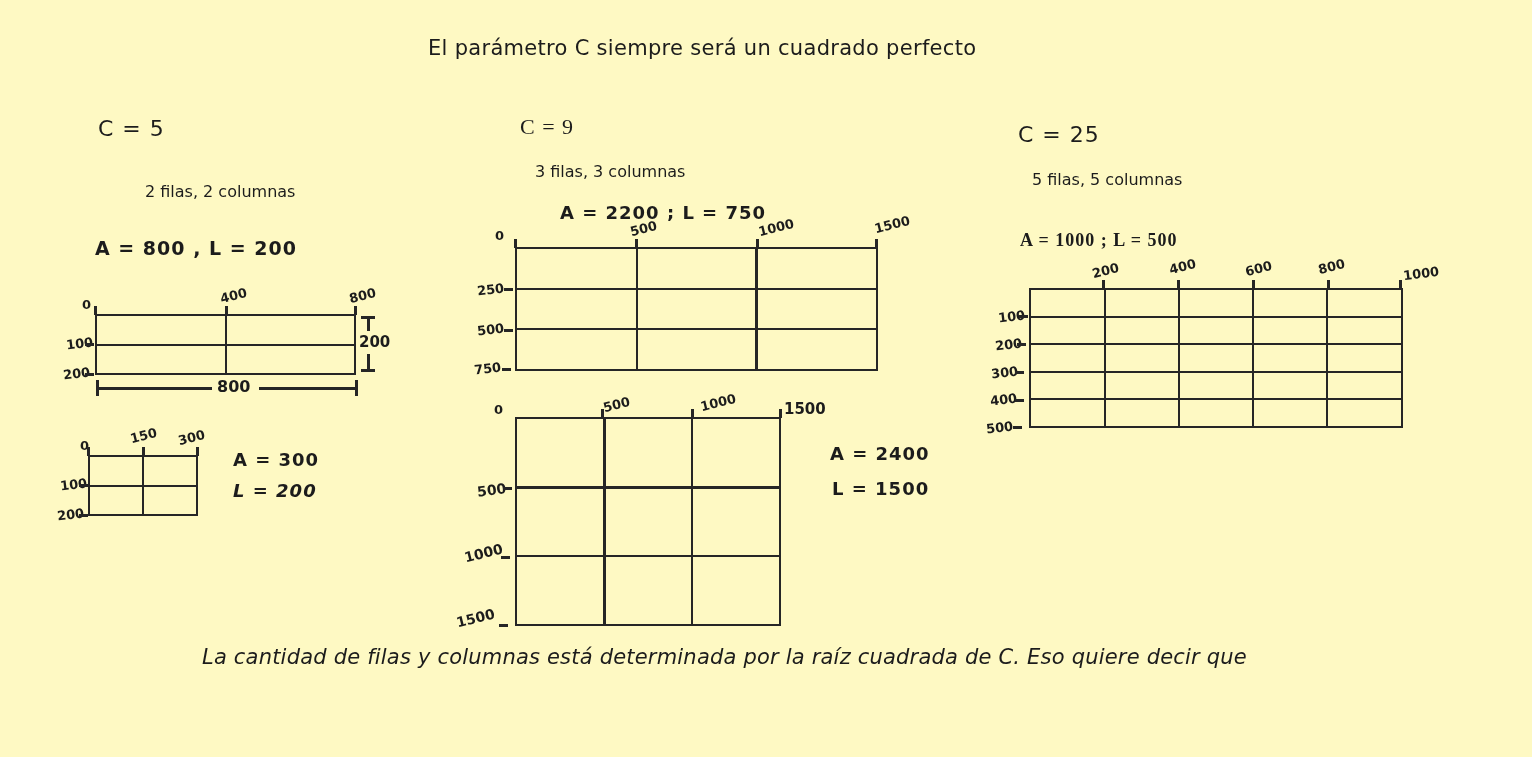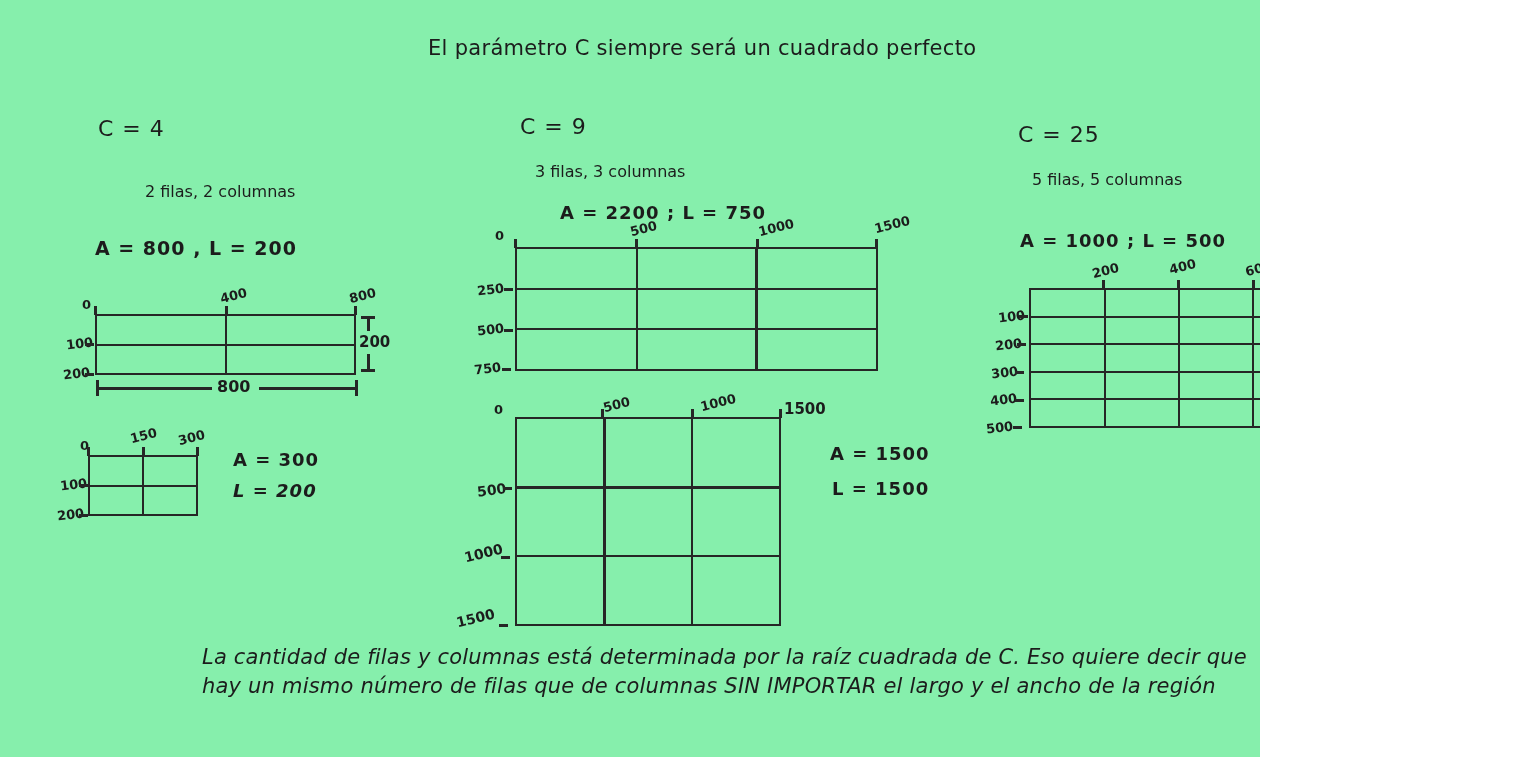--- a/index.html
+++ b/index.html
@@ -1,16 +1,16 @@
 <!DOCTYPE html>
 <html><head>
 <meta charset="utf-8">
 <style>
   html,body{margin:0;padding:0;background:#ffffff;}
-  .canvas{position:relative;width:1260px;height:757px;background:#86efac;overflow:hidden;
+  .canvas{position:relative;width:1532px;height:757px;background:#fef9c3;overflow:hidden;
           font-family:"DejaVu Sans",sans-serif;color:#1c1c1c;}
   .t{position:absolute;white-space:nowrap;color:#1c1c1c;}
   .title{font-size:21px;letter-spacing:.3px;}
   .heading{font-size:22px;letter-spacing:1px;}
   .sub{font-size:16px;}
   .param{font-size:18px;font-weight:bold;letter-spacing:1px;}
   .dimlab{font-size:15px;font-weight:bold;}
   .tick{font-size:13px;font-weight:bold;}
   .rot{transform:rotate(-14deg);}
   .rot2{transform:rotate(-7deg);}
@@ -27,21 +27,21 @@
   .tmh{width:9px;height:2.5px;}
   .seg{position:absolute;background:#262626;}
 </style>
 </head>
 <body>
 
 <div class="canvas">
 
   <div class="t title" style="left:428px;top:36px;">El parámetro C siempre será un cuadrado perfecto</div>
 
-  <div class="t heading" style="left:98px;top:116px;">C = 4</div>
+  <div class="t heading" style="left:98px;top:116px;">C = 5</div>
   <div class="t sub" style="left:145px;top:163px;margin-top:19px;">2 filas, 2 columnas</div>
   <div class="t param" style="left:95px;top:237px;font-size:19px;">A = 800 ,   L = 200</div>
 
   <div class="gridbox" style="left:95px;top:314px;width:261px;height:61px;">
     <div class="vl" style="left:calc(50% - 1px);"></div>
     <div class="hl" style="top:calc(50% - 1px);"></div>
   </div>
   <div class="t tick" style="left:82px;top:297px;">0</div>
   <div class="t tick rot" style="left:220px;top:288px;">400</div>
   <div class="t tick rot" style="left:349px;top:288px;">800</div>
@@ -75,21 +75,21 @@
   <div class="tm tmv" style="left:87px;top:447px;"></div>
   <div class="tm tmv" style="left:142px;top:447px;"></div>
   <div class="tm tmv" style="left:196px;top:447px;"></div>
   <div class="t tick rot2" style="left:60px;top:477px;">100</div>
   <div class="t tick rot2" style="left:57px;top:507px;">200</div>
   <div class="tm tmh" style="left:79px;top:484px;"></div>
   <div class="tm tmh" style="left:79px;top:514px;"></div>
   <div class="t param" style="left:233px;top:449px;">A = 300</div>
   <div class="t param" style="left:233px;top:480px;font-style:italic;">L = 200</div>
 
-  <div class="t heading" style="left:520px;top:114px;">C = 9</div>
+  <div class="t heading" style="left:520px;top:114px;font-family:Liberation Serif, serif;">C = 9</div>
   <div class="t sub" style="left:535px;top:162px;">3 filas, 3 columnas</div>
   <div class="t param" style="left:560px;top:202px;">A = 2200 ;   L = 750</div>
 
   <div class="gridbox gb3" style="left:515px;top:247px;width:363px;height:124px;">
     <div class="vl" style="left:calc(33.33% - 1px);"></div>
     <div class="vl" style="left:calc(66.66% - 1px);"></div>
     <div class="hl" style="top:calc(33.33% - 1px);"></div>
     <div class="hl" style="top:calc(66.66% - 1px);"></div>
   </div>
   <div class="t tick" style="left:495px;top:228px;">0</div>
@@ -119,26 +119,26 @@
   <div class="t tick" style="left:784px;top:400px;font-size:15px;">1500</div>
   <div class="tm tmv" style="left:601px;top:409px;"></div>
   <div class="tm tmv" style="left:691px;top:409px;"></div>
   <div class="tm tmv" style="left:779px;top:409px;"></div>
   <div class="t tick rot2" style="left:477px;top:482px;font-size:14px;">500</div>
   <div class="t tick rot" style="left:464px;top:545px;font-size:14px;">1000</div>
   <div class="t tick rot" style="left:456px;top:610px;font-size:14px;">1500</div>
   <div class="tm tmh" style="left:503px;top:487px;"></div>
   <div class="tm tmh" style="left:501px;top:556px;"></div>
   <div class="tm tmh" style="left:499px;top:624px;"></div>
-  <div class="t param" style="left:830px;top:443px;">A = 1500</div>
+  <div class="t param" style="left:830px;top:443px;">A = 2400</div>
   <div class="t param" style="left:832px;top:478px;">L = 1500</div>
 
   <div class="t heading" style="left:1018px;top:122px;">C = 25</div>
   <div class="t sub" style="left:1032px;top:170px;">5 filas, 5 columnas</div>
-  <div class="t param" style="left:1020px;top:230px;">A = 1000  ;   L = 500</div>
+  <div class="t param" style="left:1020px;top:230px;font-family:Liberation Serif, serif;">A = 1000  ;   L = 500</div>
 
   <div class="gridbox" style="left:1029px;top:288px;width:374px;height:140px;">
     <div class="vl" style="left:calc(20% - 1px);"></div>
     <div class="vl" style="left:calc(40% - 1px);"></div>
     <div class="vl" style="left:calc(60% - 1px);"></div>
     <div class="vl" style="left:calc(80% - 1px);"></div>
     <div class="hl" style="top:calc(20% - 1px);"></div>
     <div class="hl" style="top:calc(40% - 1px);"></div>
     <div class="hl" style="top:calc(60% - 1px);"></div>
     <div class="hl" style="top:calc(80% - 1px);"></div>
@@ -158,15 +158,14 @@
   <div class="t tick rot2" style="left:991px;top:365px;">300</div>
   <div class="t tick rot2" style="left:990px;top:392px;">400</div>
   <div class="t tick rot2" style="left:986px;top:420px;">500</div>
   <div class="tm tmh" style="left:1019px;top:315px;"></div>
   <div class="tm tmh" style="left:1017px;top:343px;"></div>
   <div class="tm tmh" style="left:1015px;top:371px;"></div>
   <div class="tm tmh" style="left:1015px;top:399px;"></div>
   <div class="tm tmh" style="left:1013px;top:426px;"></div>
 
   <div class="t footer" style="left:202px;top:645px;">La cantidad de filas y columnas está determinada por la raíz cuadrada de C. Eso quiere decir que</div>
-  <div class="t footer" style="left:202px;top:674px;">hay un mismo número de filas que de columnas SIN IMPORTAR el largo y el ancho de la región</div>
 
 </div>
 
 </body></html>

